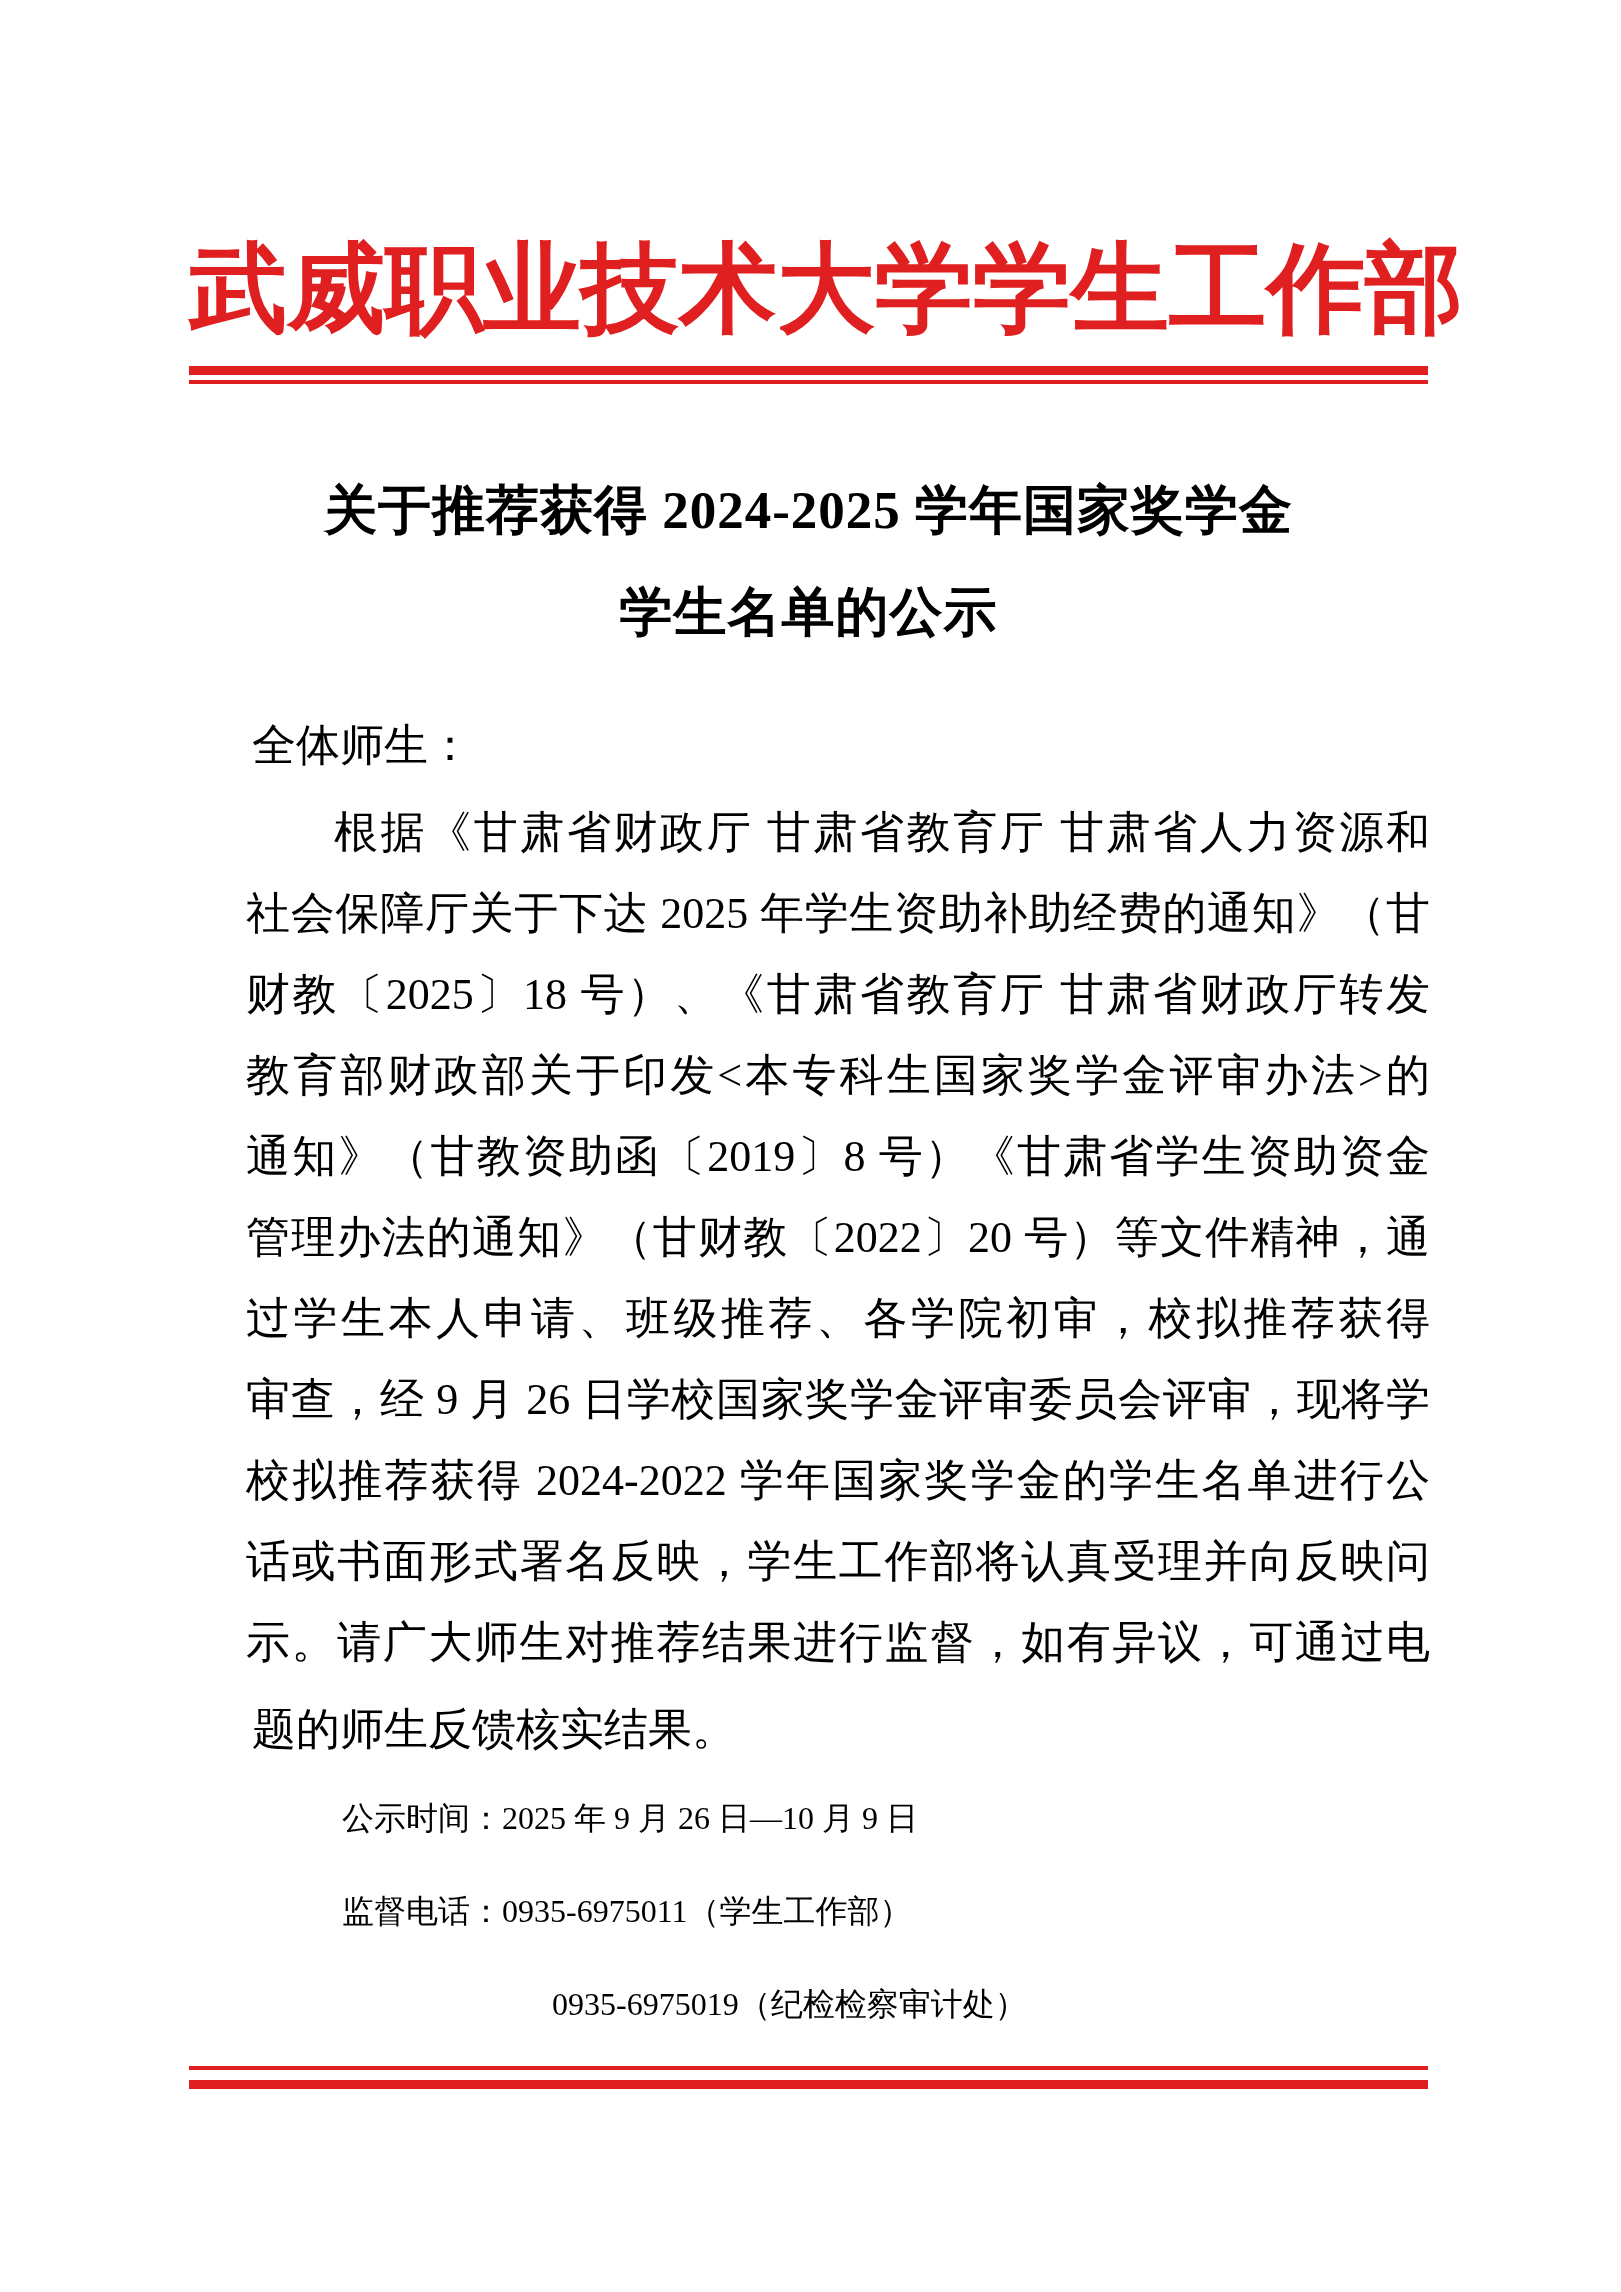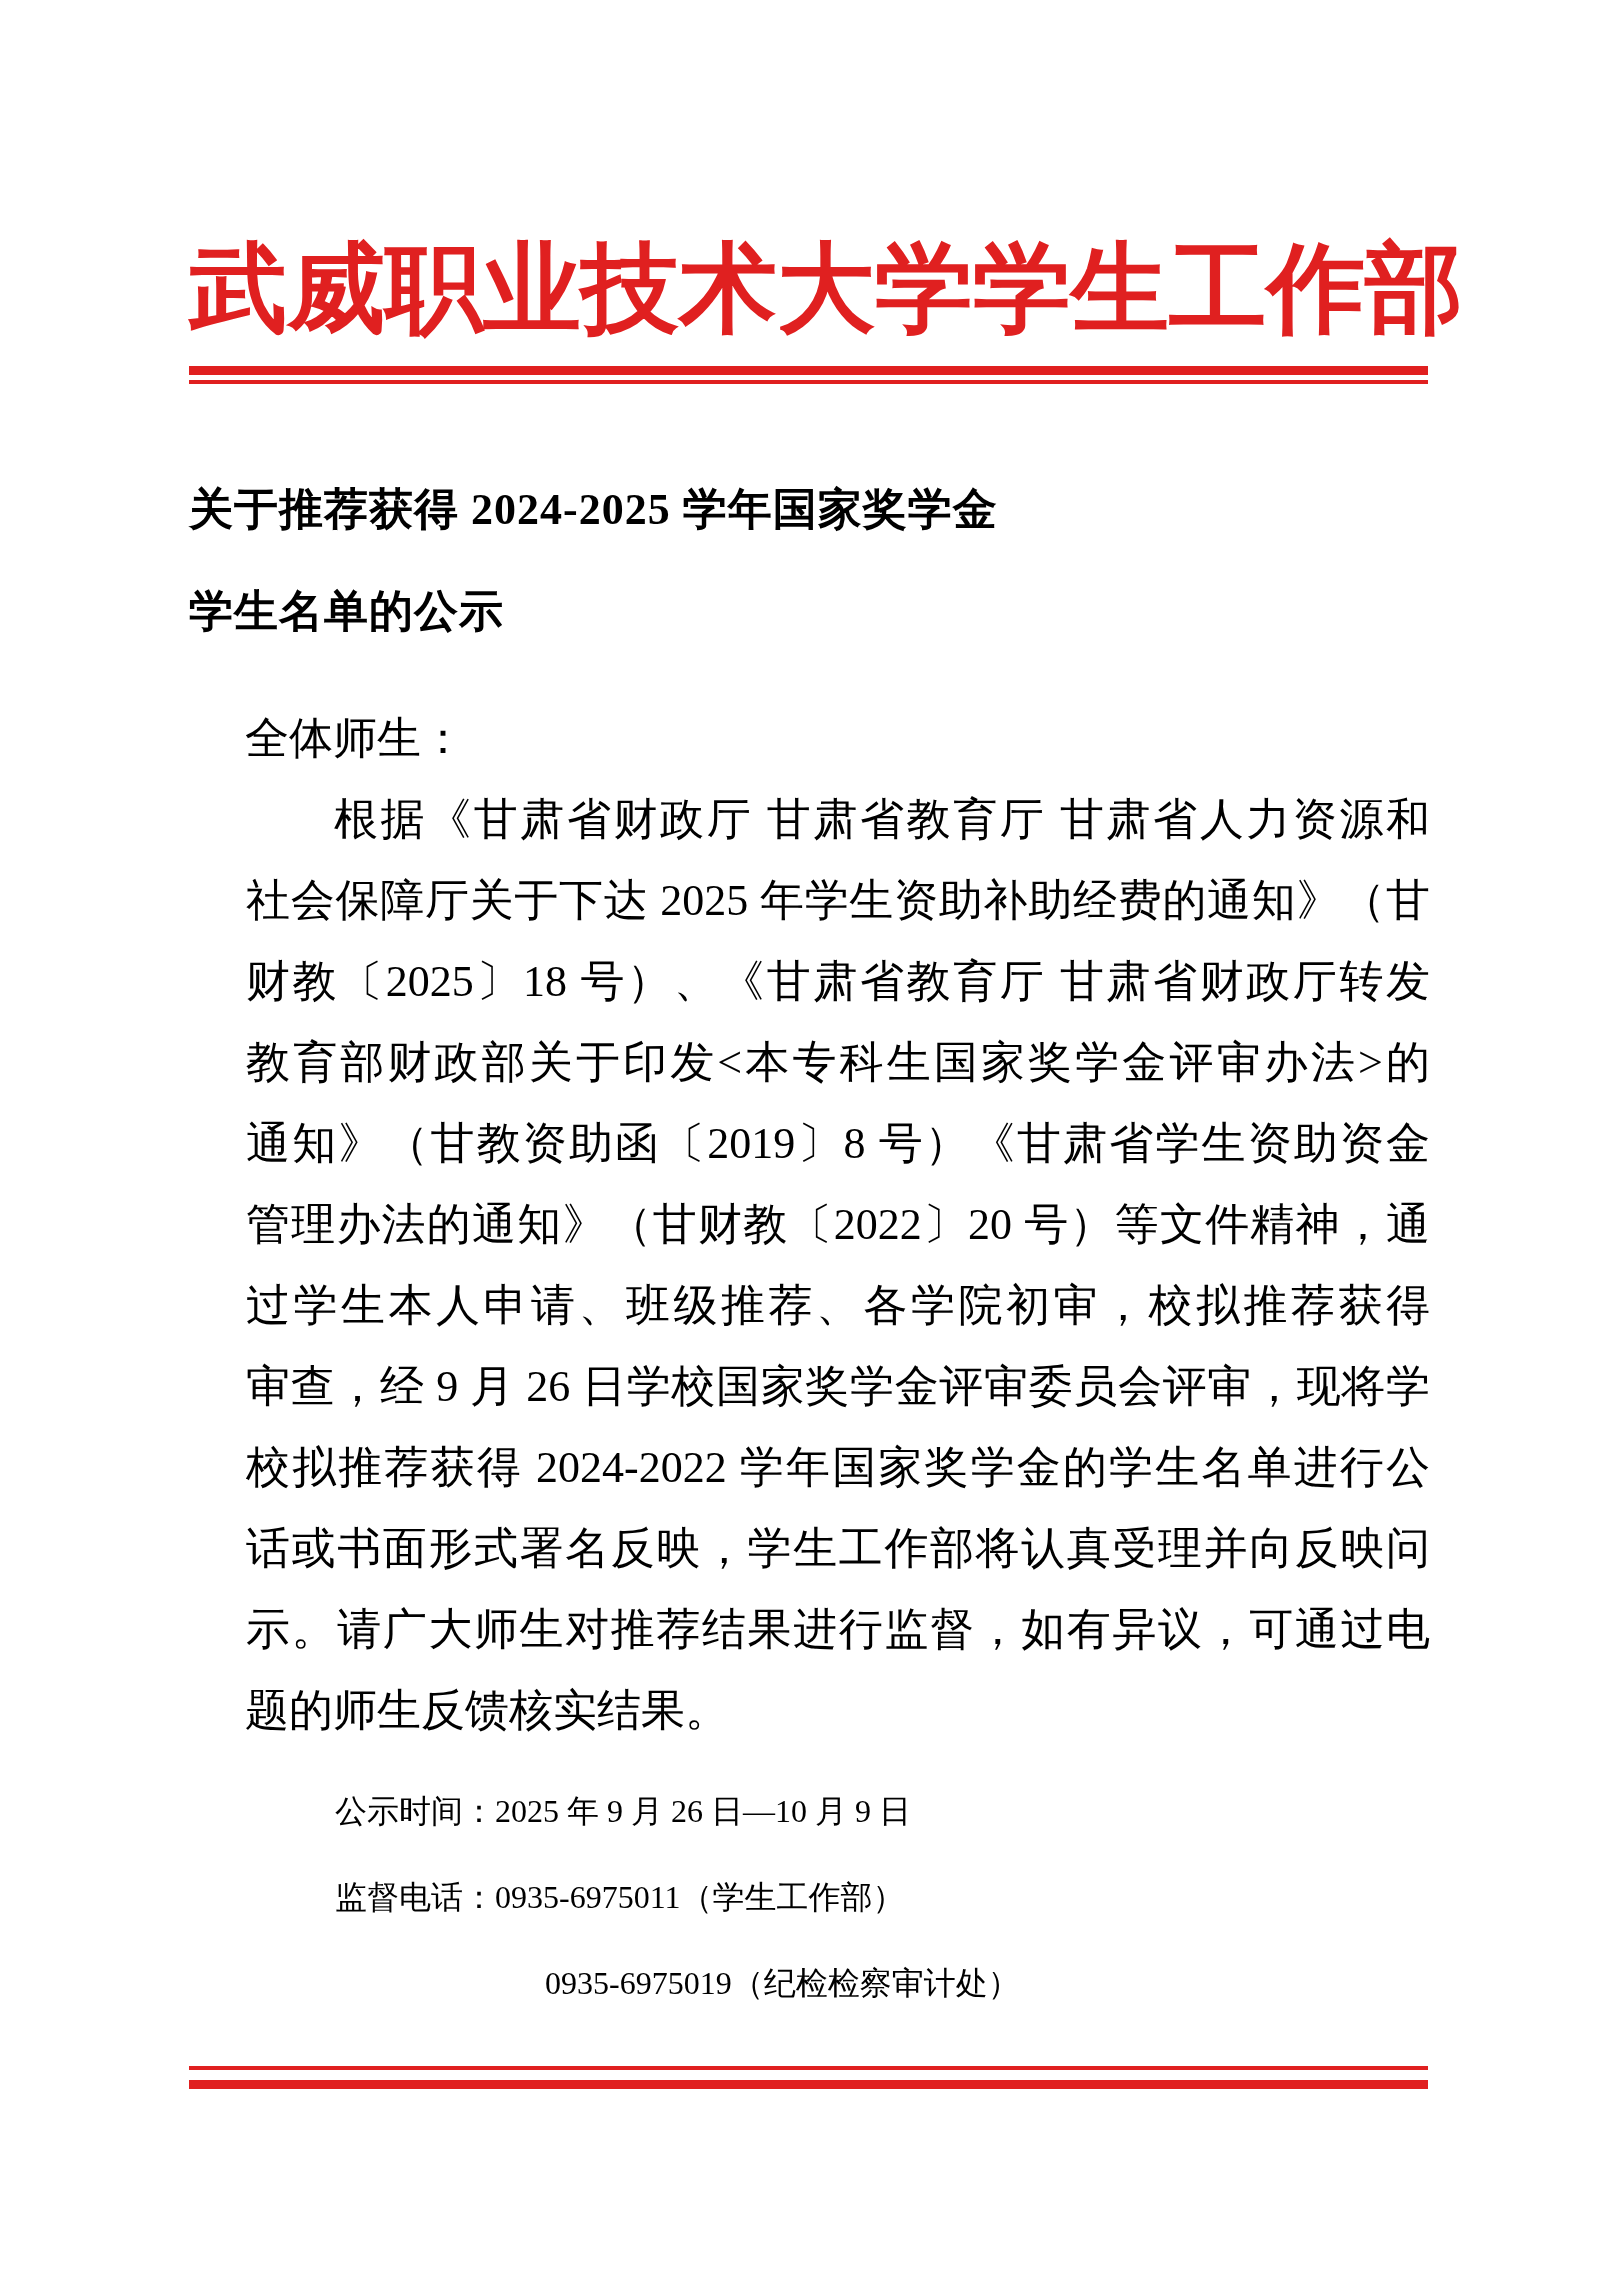--- a/index.html
+++ b/index.html
@@ -23,29 +23,29 @@
   .rule.r-thick{height:8.8px;}
   .rule.r-thin{height:3.9px;}
   #rule-top-thick{top:366px;}
   #rule-top-thin{top:380px;}
   #rule-bottom-thin{top:2066px;}
   #rule-bottom-thick{top:2080px;}
   
   .doc-title{
     position:absolute;top:459px;left:189px;width:1239px;
     margin:0;
-    font-size:44px;font-weight:700;line-height:102px;
-    text-align:left;letter-spacing:1px;
+    font-size:53px;font-weight:700;line-height:102px;
+    text-align:center;letter-spacing:1px;
   }
   
   .body-block{
     position:absolute;top:699px;left:245px;width:1186px;
     font-size:44px;line-height:80px;
   }
-  .line{margin:0;white-space:nowrap;}
+  .line{margin:7px;white-space:nowrap;}
   .wrapline{margin:1px;white-space:normal;font-family:Liberation Serif, serif;}
   .stretch{
     text-align:justify;
     text-align-last:justify;
     text-justify:inter-character;
     white-space:normal;
   }
   .indent{text-indent:88px;}
   
   .contact-block{

